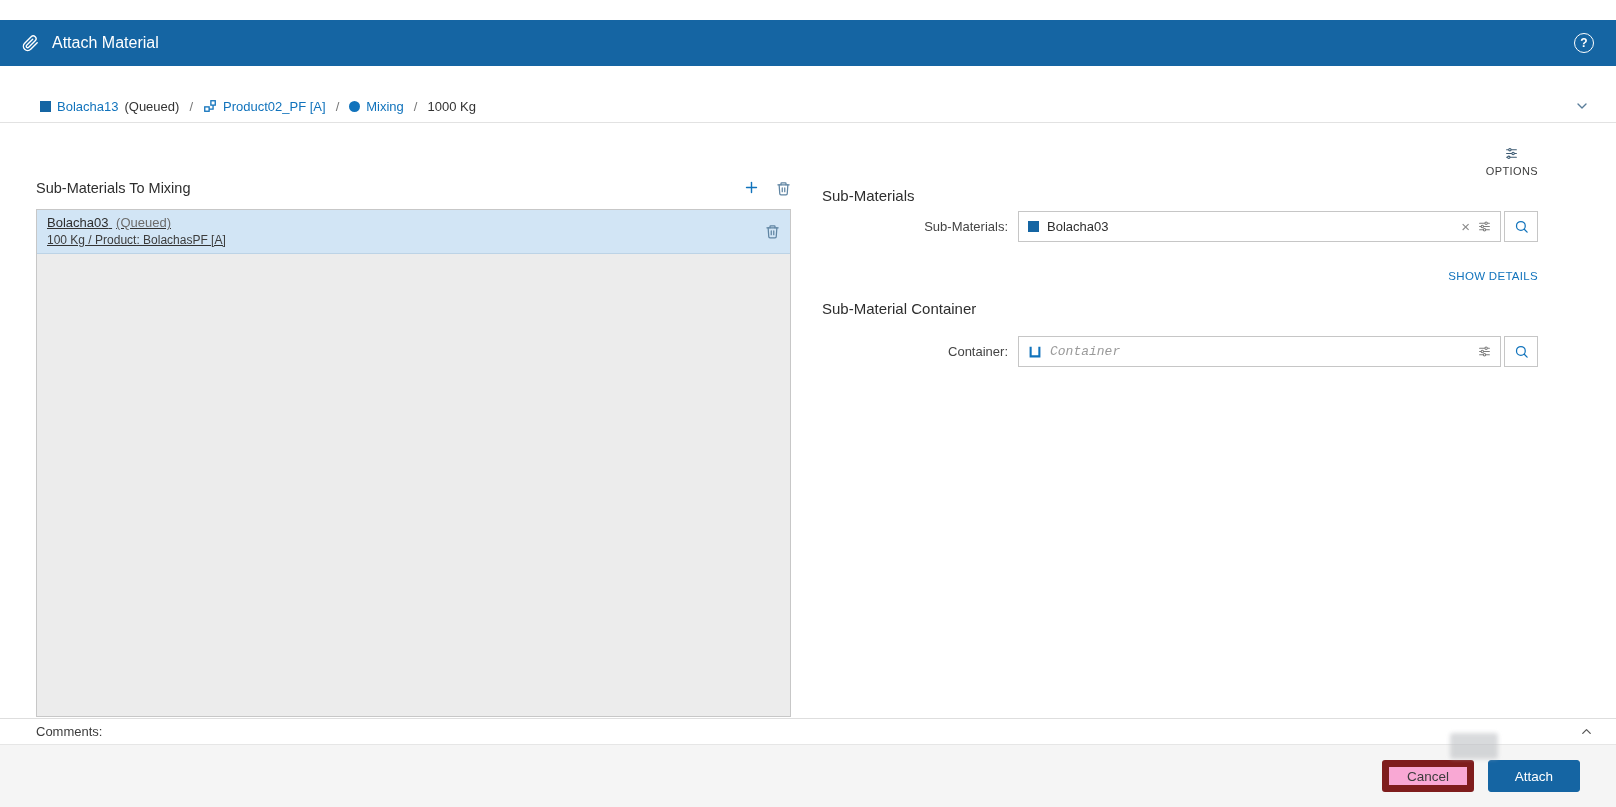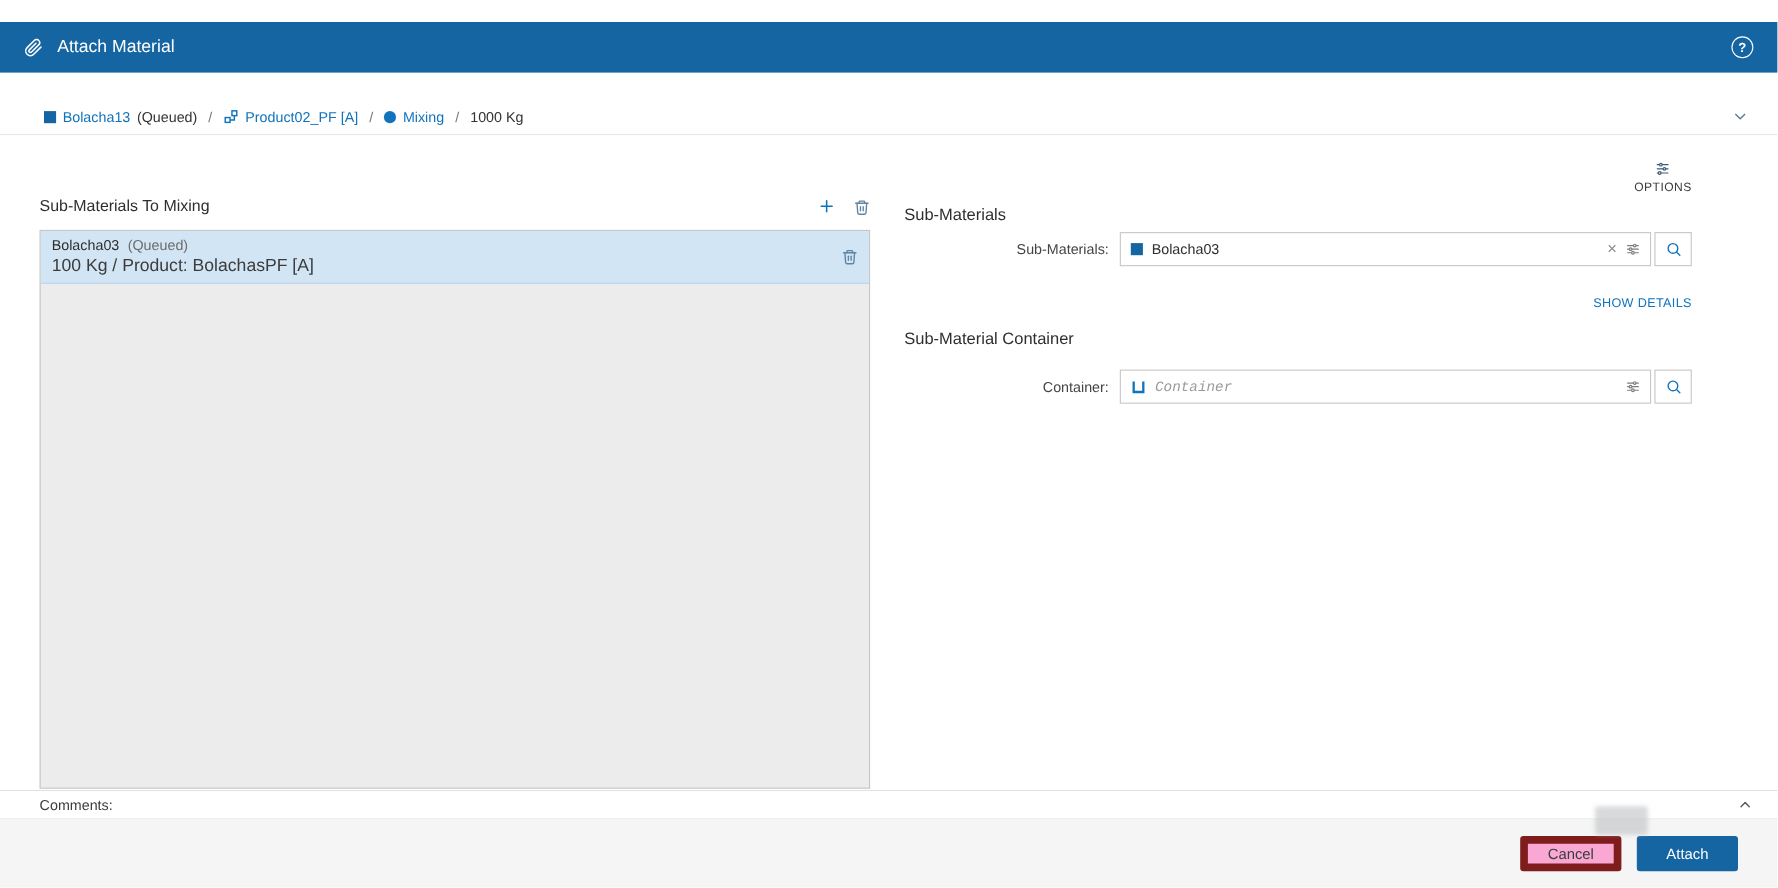--- a/index.html
+++ b/index.html
@@ -90,24 +90,24 @@
   .list-item {
     display: flex; align-items: center;
     padding: 5px 10px 6px 10px;
     min-height: 44px;
     cursor: pointer;
   }
   .list-item.selected {
     background: #d2e5f5;
     border-bottom: 1px solid #bcd3e6;
   }
-  .li-text { flex: 1; }
+  .li-text { flex: 1; text-decoration: underline; }
   .li-line1 { font-size: 13px; color: #2e2e2e; }
   .li-line1 .muted { color: #6d6d6d; margin-left: 4px; }
-  .li-line2 { font-size: 16px; color: #3c3c3c; margin-top: 3px; }
+  .li-line2 { font-size: 12px; color: #3c3c3c; margin-top: 3px; }
 
   
   .section-title { position: absolute; font-size: 15px; color: #2e2e2e; }
   .st-submaterials { left: 822px; top: 64px; }
   .st-container   { left: 822px; top: 177px; }
 
   .form-row {
     position: absolute; left: 822px; width: 716px;
     display: flex; align-items: center;
   }

